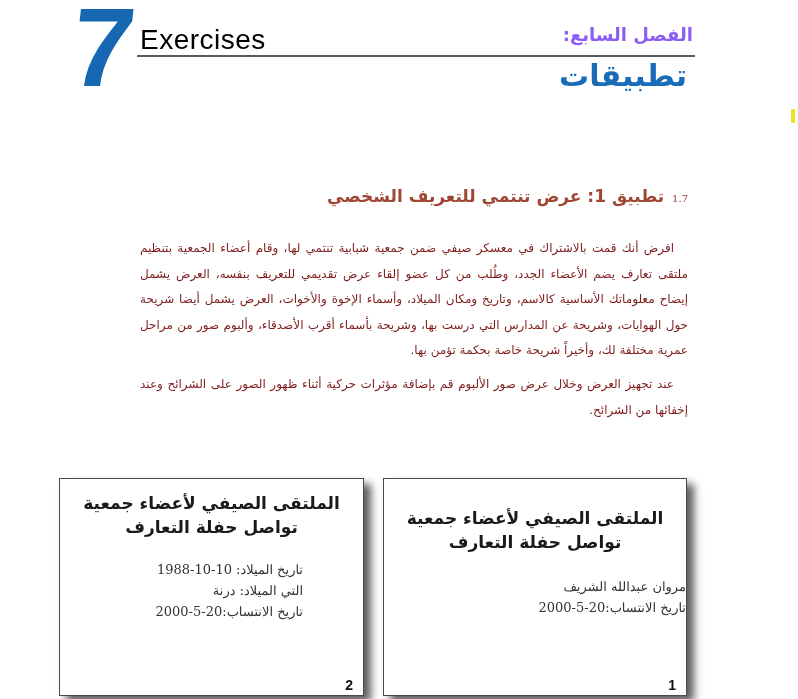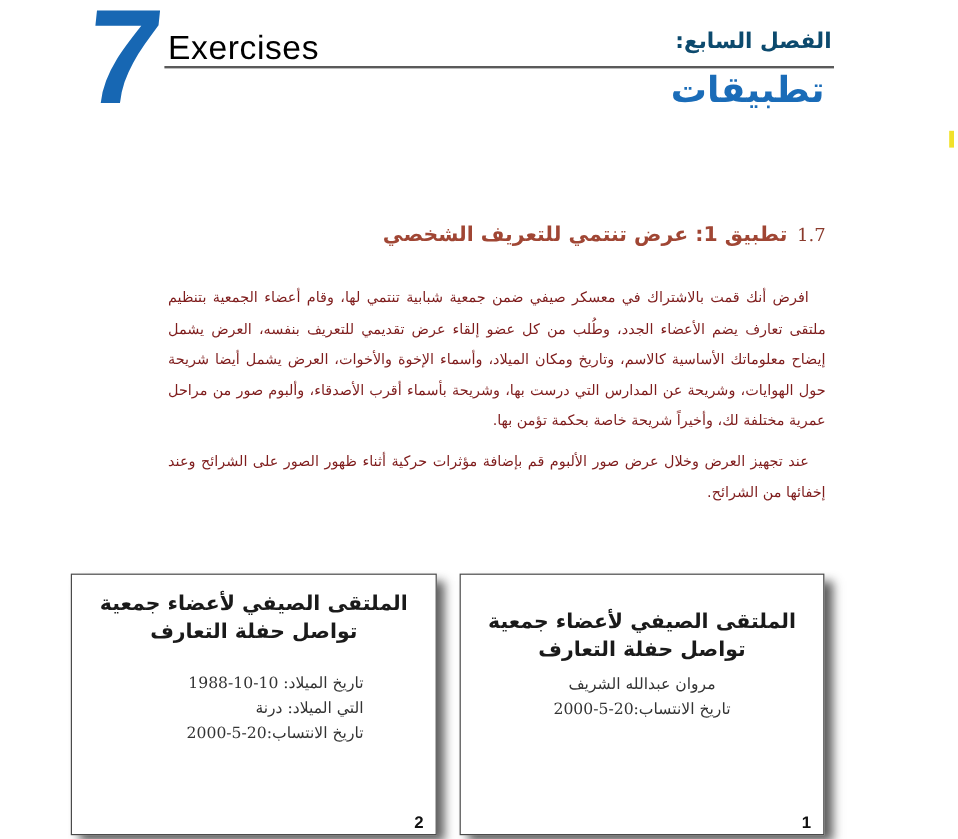--- a/index.html
+++ b/index.html
@@ -19,39 +19,39 @@
     font-family: "Liberation Sans", sans-serif; font-weight: normal;
     font-size: 28px; color: #000000; letter-spacing: 0.5px;
   }
   .header-rule {
     position: absolute; left: 137px; top: 55px; width: 558px; height: 2px;
     background: #5a5a5a;
   }
   .chapter-ar {
     position: absolute; right: 105px; top: 24px; direction: rtl;
     font-family: "DejaVu Sans", sans-serif; font-weight: bold;
-    font-size: 18px; color: #0c4a6e;
+    font-size: 18px; color: #8b5cf6;
   }
   .chapter-title-ar {
     position: absolute; right: 111px; top: 58px; direction: rtl;
     font-family: "DejaVu Sans", sans-serif; font-weight: bold;
     font-size: 30px; color: #1a6cb8;
   }
   .yellow-mark {
     position: absolute; left: 791px; top: 109px; width: 4px; height: 14px;
     background: #f2e12a;
   }
   .section-heading {
     position: absolute; right: 110px; top: 186px; direction: rtl;
     font-family: "DejaVu Sans", sans-serif; font-weight: bold;
     font-size: 17px; color: #a04634; white-space: nowrap;
   }
   .section-heading .sec-num {
     font-family: "DejaVu Serif", serif; font-weight: normal; color: #8a3a2c;
-    margin-left: 8px; font-size: 15px;
+    margin-left: 8px; font-size: 10px;
   }
   .para {
     position: absolute; right: 110px; width: 548px; direction: rtl;
     text-align: justify; text-align-last: right;
     font-family: "DejaVu Sans", sans-serif; font-size: 12px;
     line-height: 25.5px; color: #7f1d1d;
   }
   .para1 { top: 224px; text-indent: 14px; }
   .para2 { top: 360px; text-indent: 14px; }
 
@@ -66,21 +66,21 @@
   .slide-title {
     text-align: center; font-family: "DejaVu Sans", sans-serif; font-weight: bold;
     font-size: 17px; line-height: 24px; color: #1a1a1a;
   }
   .slide-2 .slide-title { margin-top: 12px; }
   .slide-1 .slide-title { margin-top: 27px; }
   .slide-body {
     font-family: "DejaVu Serif", serif; font-size: 13px; line-height: 21px; color: #333;
   }
   .slide-2 .slide-body { margin-top: 20px; margin-right: 60px; text-align: right; }
-  .slide-1 .slide-body { margin-top: 6px; text-align: center; }
+  .slide-1 .slide-body { margin-top: 22px; text-align: right; }
   .slide-number {
     position: absolute; right: 10px; bottom: 2px;
     font-family: "Liberation Sans", sans-serif; font-weight: bold;
     font-size: 14px; color: #111;
   }
 </style>
 </head>
 <body>
 
 <div class="chapter-num">7</div>

